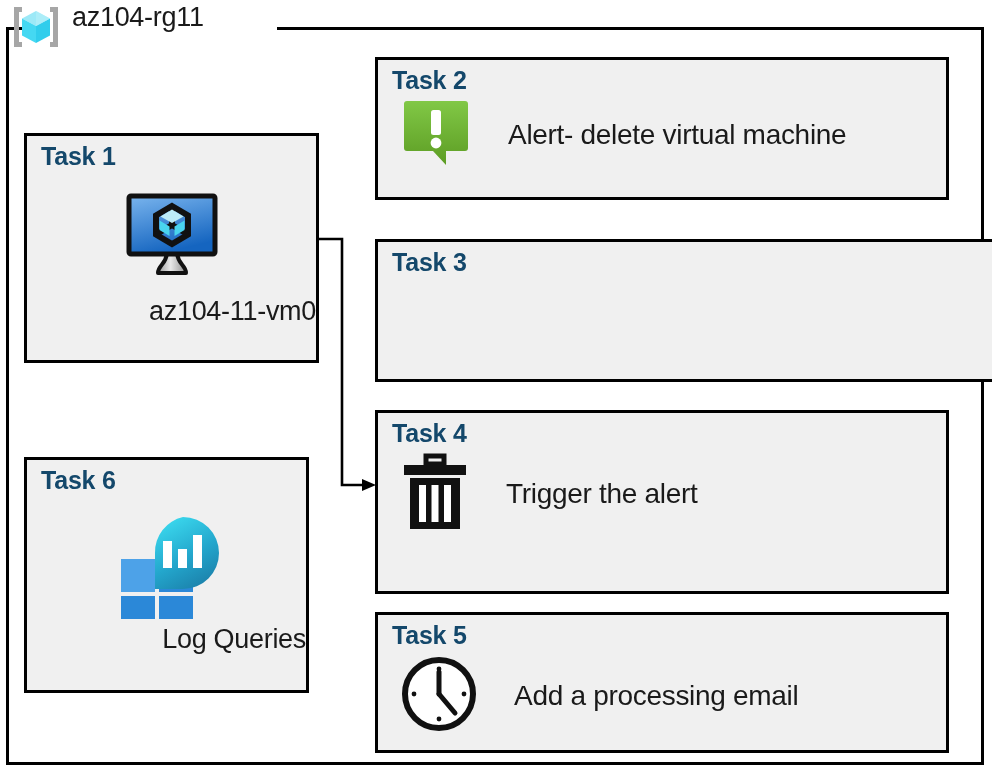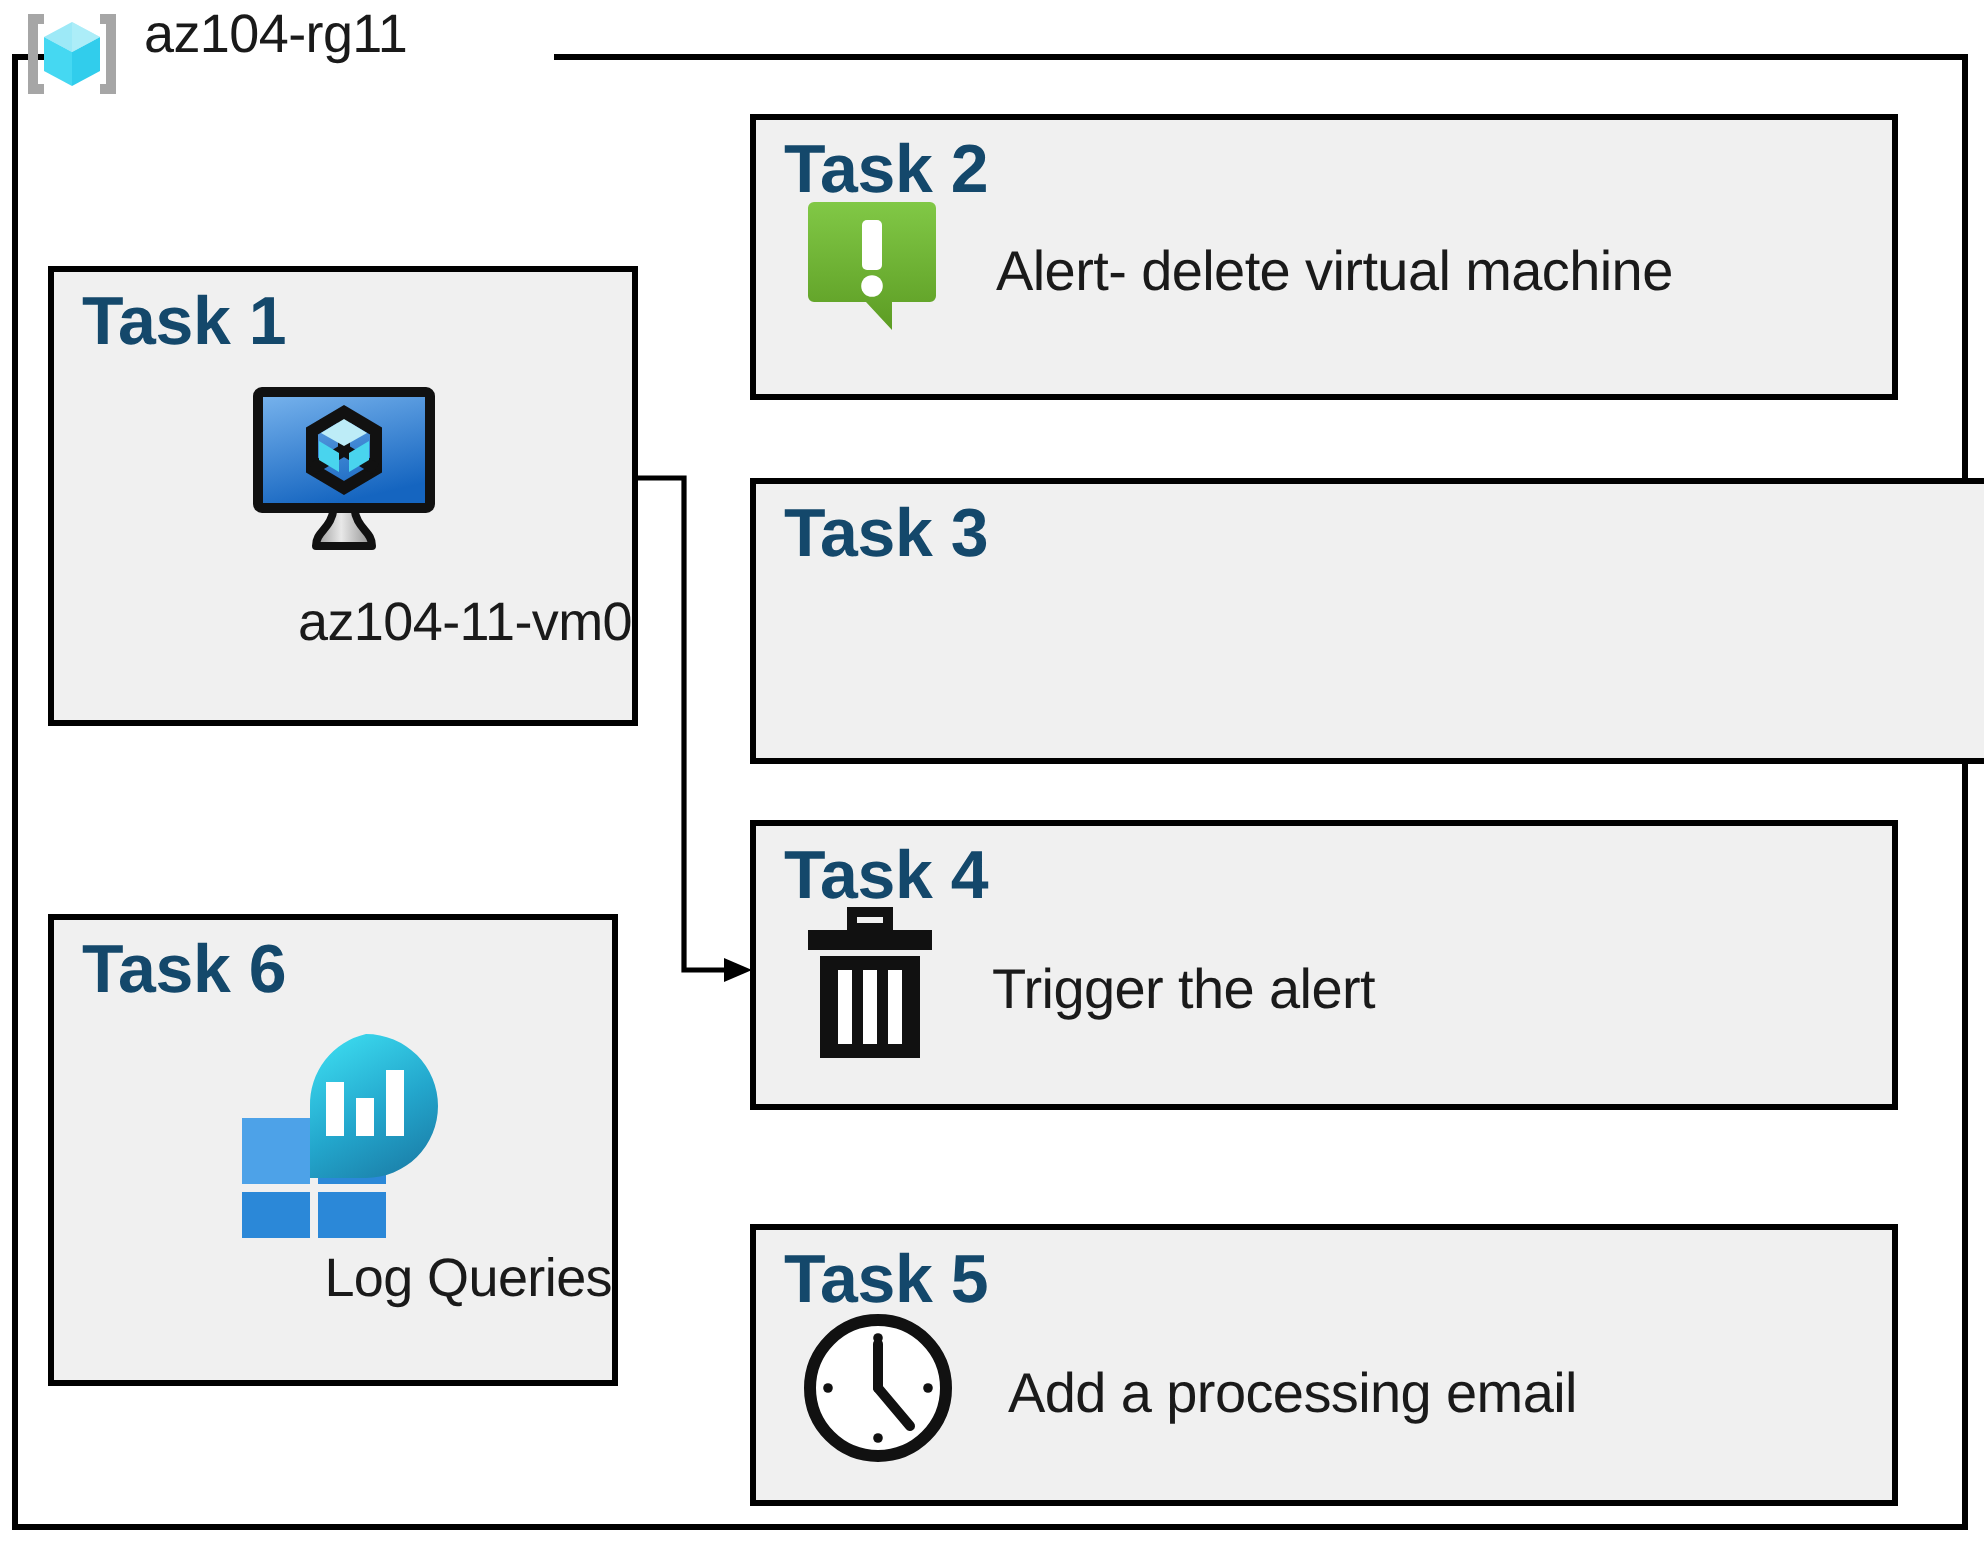--- a/index.html
+++ b/index.html
@@ -57,21 +57,21 @@
   
   .card {
     position: absolute;
     box-sizing: border-box;
     background: #f0f0f0;
     border: 3px solid #000000;
   }
   .card-title {
     position: absolute;
     left: 14px; top: 7px;
-    font-size: 34px;
+    font-size: 25px;
     font-weight: bold;
     color: #14486b;
     letter-spacing: -0.2px;
     line-height: 1.1;
   }
 
   
   .card-v .v-icon {
     position: absolute;
     left: 0; right: 0;
@@ -86,21 +86,21 @@
     color: #1a1a1a;
     letter-spacing: -0.3px;
   }
 
   
   .card-h .h-row {
     position: absolute;
     left: 22px; right: 10px; top: 38px;
     display: flex;
     align-items: center;
-    gap: 26px;
+    gap: 36px;
   }
   .card-h .h-label {
     font-size: 28px;
     color: #1a1a1a;
     letter-spacing: -0.3px;
     white-space: nowrap;
   }
   .h-icon { flex: none; display: block; }
 
   .connector { position: absolute; left: 0; top: 0; pointer-events: none; }
@@ -215,21 +215,21 @@
         </svg>
       </span>
       <span class="h-label">Alert- delete virtual machine</span>
     </div>
   </div>
 
   <div class="card card-h" style="left:375px; top:239px; width:672px; height:143px;">
     <div class="card-title">Task 3</div>
   </div>
 
-  <div class="card card-h" style="left:375px; top:410px; width:574px; height:145px;">
+  <div class="card card-h" style="left:375px; top:410px; width:574px; height:184px;">
     <div class="card-title">Task 4</div>
     <div class="h-row" style="top:38px;">
       <span class="h-icon">
         <svg width="70" height="82" viewBox="0 0 70 82">
 
           <path d="M26 5 L44 5 L44 13 L26 13 Z" fill="none" stroke="#111" stroke-width="5"></path>
 
           <rect x="4" y="14" width="62" height="10" fill="#111"></rect>
 
           <path d="M10 27 L60 27 L60 78 L10 78 Z" fill="#111"></path>

